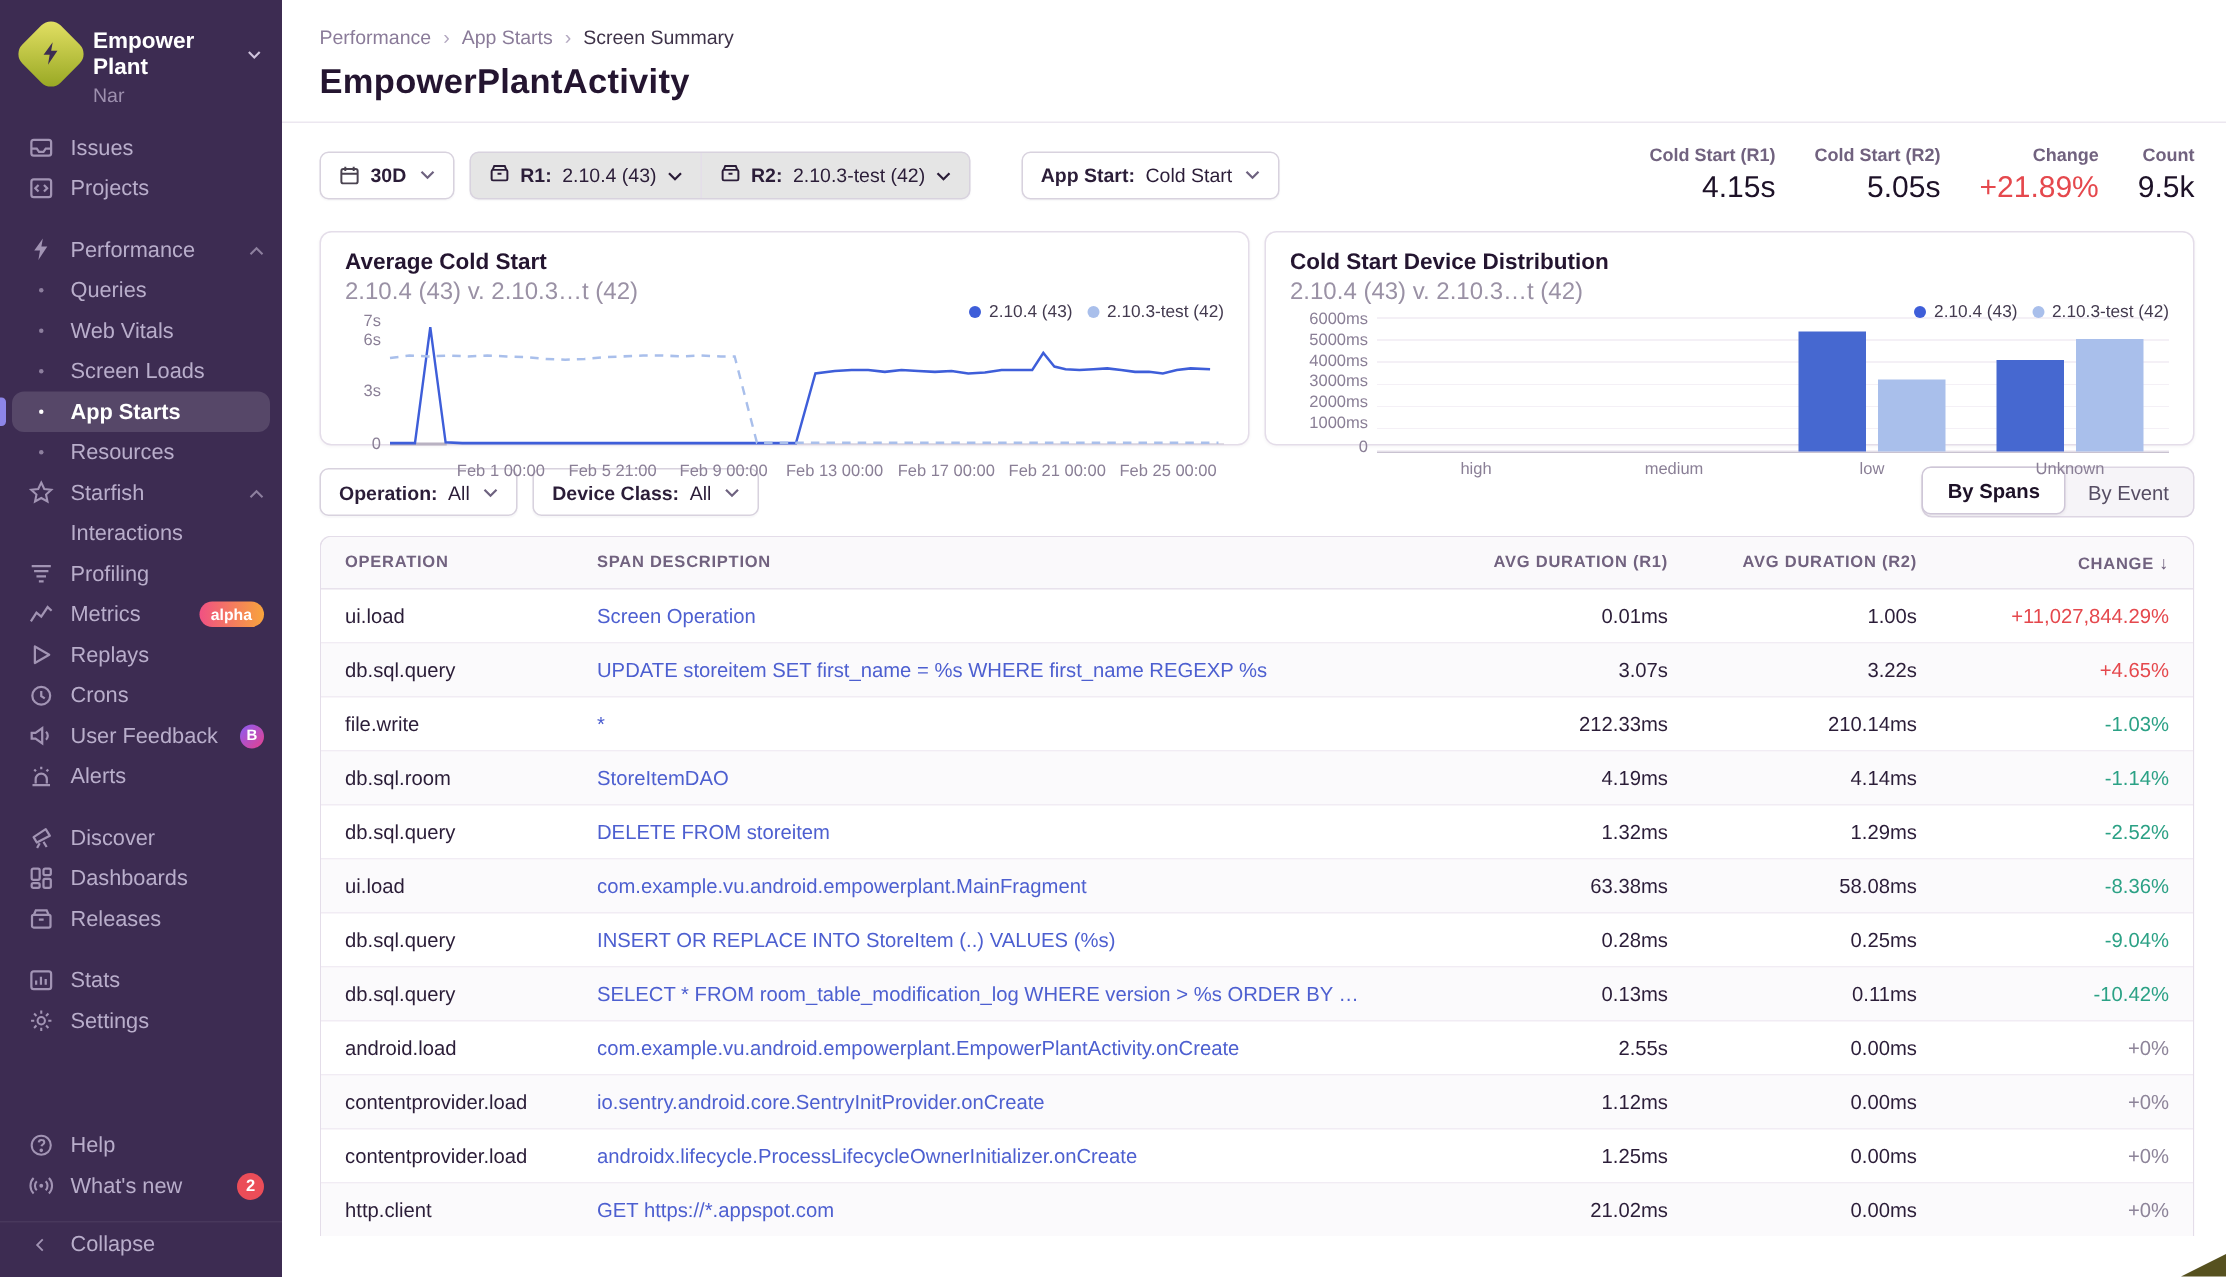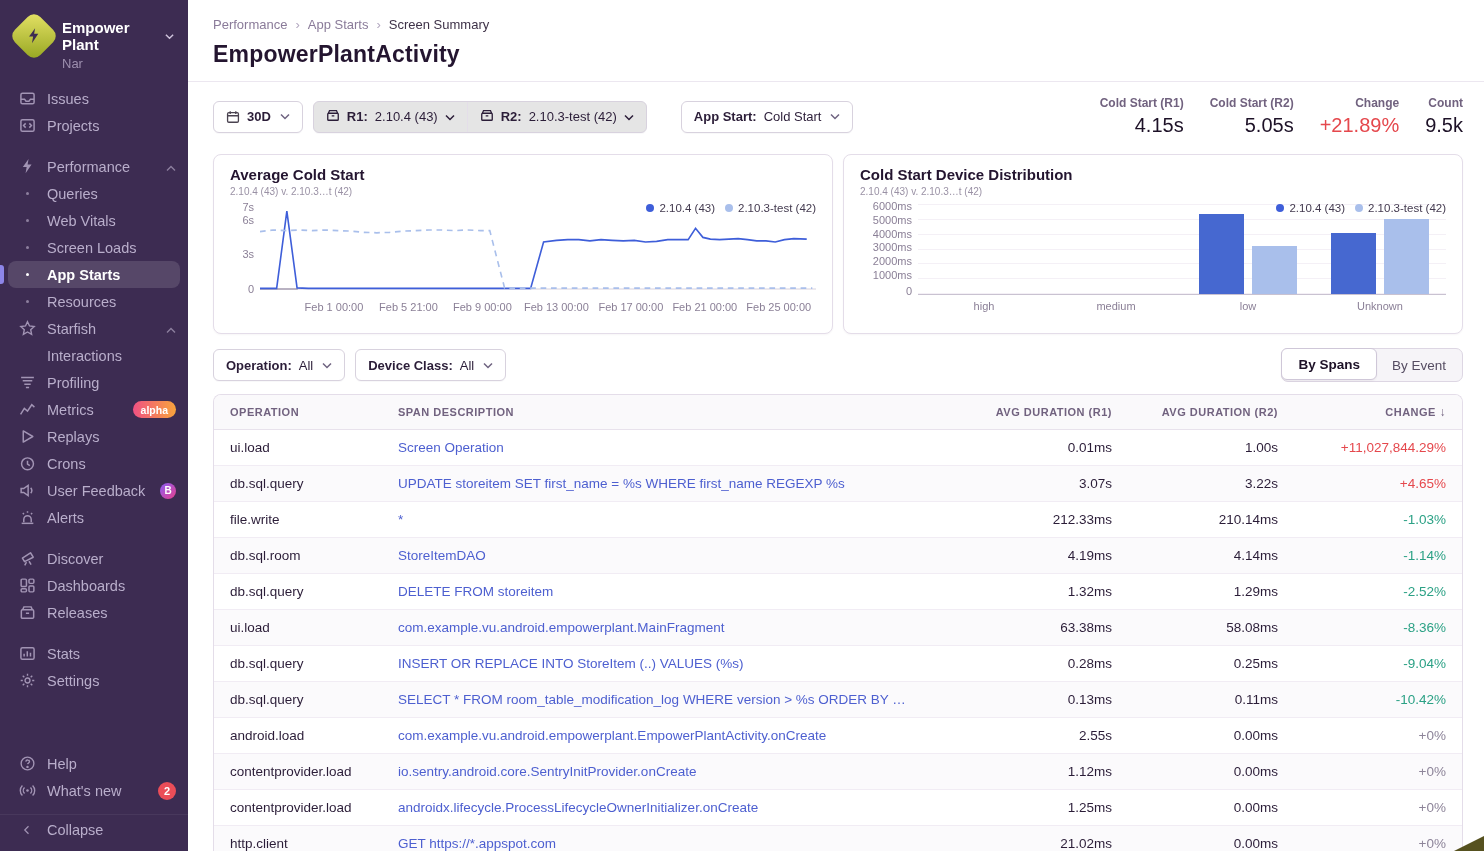--- a/index.html
+++ b/index.html
@@ -67,25 +67,25 @@
   .btn-group .seg + .seg { border-left:1px solid #e4dee9; }
 
   .hstats { display:flex; gap:26px; }
   .stat { text-align:right; }
   .stat-label { font-size:12px; font-weight:bold; color:#71627f; }
   .stat-value { font-size:20px; color:#1d1127; margin-top:4px; }
   .stat-value[data-accent="red"] { color:#e5484d; }
 
   
   .charts-row { display:flex; gap:10px; margin-top:17px; }
-  .card { flex:1 1 0; height:180px; border:1px solid #e4dde9; border-radius:8px;
+  .card { flex:1 1 0; height:143px; border:1px solid #e4dde9; border-radius:8px;
     background:#fff; padding:11px 16px 20px; position:relative;
     box-shadow:0 1px 2px rgba(43,34,51,0.04); }
   .card-title { font-size:15px; font-weight:bold; color:#241530; }
-  .card-sub { font-size:10px; color:#9a91a5; margin-top:3px; }
+  .card-sub { font-size:16px; color:#9a91a5; margin-top:3px; }
   .legend { position:absolute; right:16px; top:47px; display:flex; gap:10px; z-index:3;
     font-size:11.5px; color:#433a4f; }
   .legend .li { display:flex; align-items:center; gap:5px; cursor:pointer; }
   .ldot { width:8px; height:8px; border-radius:50%; }
   .ldot.s0 { background:#3e5ed9; }
   .ldot.s1 { background:#a9bfeb; }
 
   .lineplot-wrap { position:relative; margin-left:30px; height:94px; margin-top:4px; }
   .lineplot-wrap svg { position:absolute; inset:0; width:100%; height:100%; overflow:visible;}
   .lineplot-wrap svg polyline { fill:none; stroke-width:1.7; }

